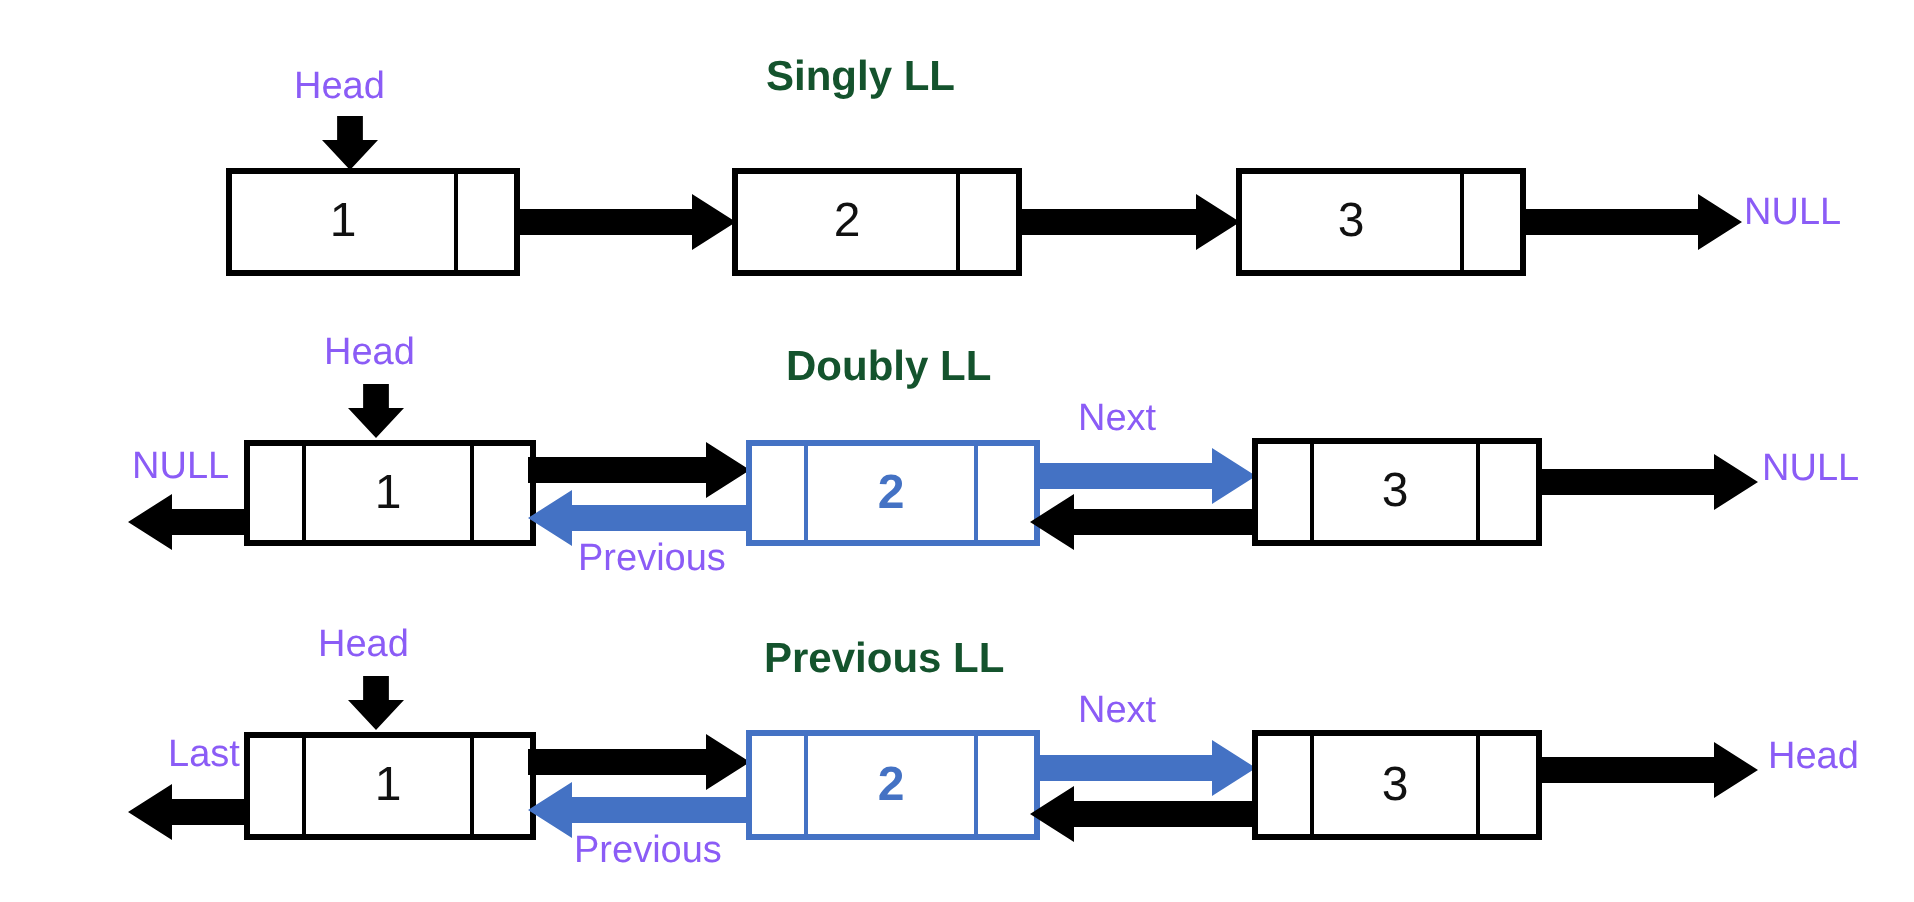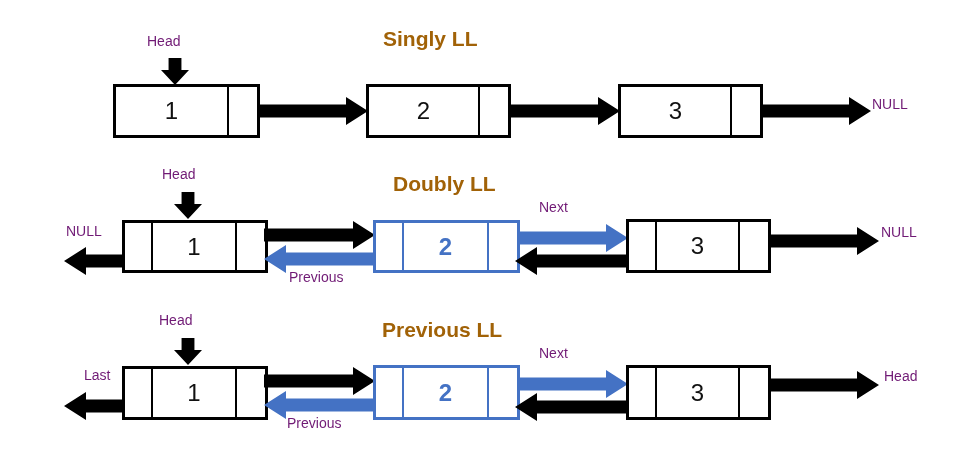--- a/index.html
+++ b/index.html
@@ -1,21 +1,21 @@
 <!DOCTYPE html>
 <html style="--accent: #4472C4; --ink: #000000;"><head>
 <meta charset="utf-8">
 <style>
   * { box-sizing: border-box; margin: 0; padding: 0; }
   html, body { background: #ffffff; }
   body { font-family: "Liberation Sans", sans-serif; }
   .canvas { position: relative; width: 957px; height: 451px; background: #ffffff; overflow: hidden; }
   .abs { position: absolute; }
-  .title { font-weight: bold; font-size: 21px; color: #a16207; white-space: nowrap; }
-  .label { font-size: 14px; color: #701a75; white-space: nowrap; }
+  .title { font-weight: bold; font-size: 21px; color: #14532d; white-space: nowrap; }
+  .label { font-size: 19px; color: #8b5cf6; white-space: nowrap; }
   .node { position: absolute; display: flex; border: 3px solid var(--ink); background: #fff; }
   .node .cell { height: 100%; }
   .node .sep { border-right: 2px solid var(--ink); }
   .node .data { flex: 1; display: flex; align-items: center; justify-content: center; font-size: 24px; color: #111; }
   .node .ptr { width: 28px; }
   .node.blue { border-color: var(--accent); }
   .node.blue .sep { border-right-color: var(--accent); }
   .node.blue .data { color: var(--accent); font-weight: bold; }
   .arr { position: absolute; height: 28px; }
   .arr-right { clip-path: polygon(0 27%, calc(100% - 22px) 27%, calc(100% - 22px) 0, 100% 50%, calc(100% - 22px) 100%, calc(100% - 22px) 73%, 0 73%); }

